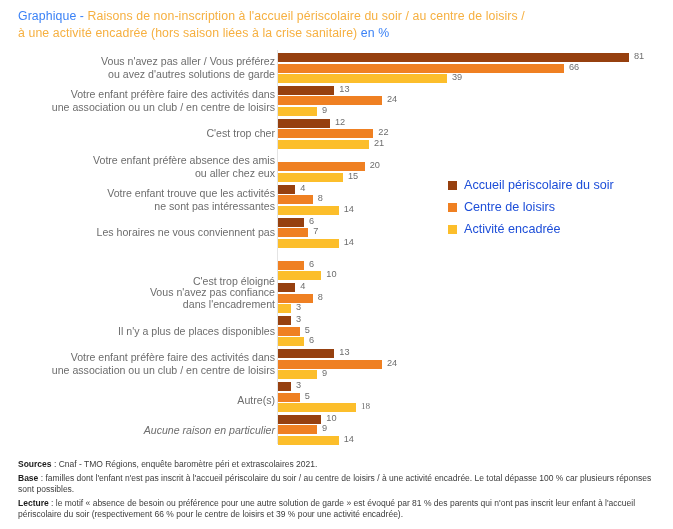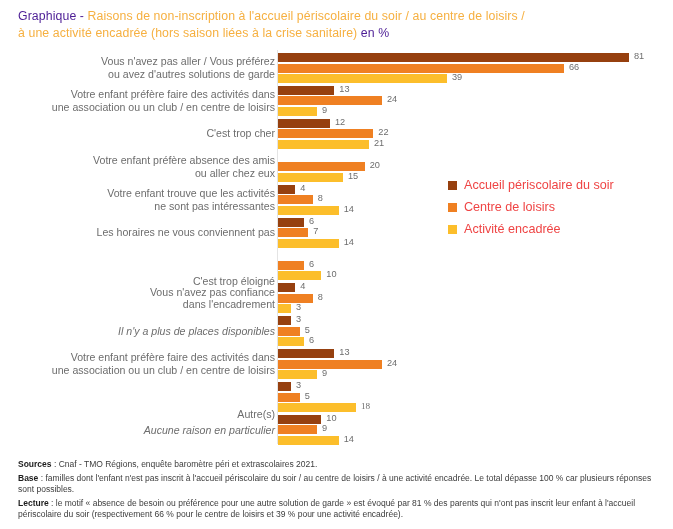--- a/index.html
+++ b/index.html
@@ -5,21 +5,21 @@
   html,body{margin:0;padding:0;}
   body{
     width:673px;height:529px;background:#ffffff;
     font-family:"Liberation Sans", sans-serif;
     color:#5b5b5b;overflow:hidden;position:relative;
   }
   .title{
     position:absolute;left:18px;top:8px;width:640px;
     font-size:12.3px;line-height:17px;letter-spacing:.1px;
   }
-  .title .t-gray{color:#4c1d95;}
+  .title .t-gray{color:#3b82f6;}
   .title .t-orange{color:#f6b041;}
 
   .chart{
     position:absolute;left:0px;top:50px;width:673px;height:400px;
   }
   .axis-line{
     position:absolute;left:277px;top:0px;width:1px;height:394px;
     background:#e4e4e4;
   }
   .row{position:absolute;left:0;width:673px;}
@@ -45,21 +45,21 @@
   }
   .legend-row{
     display:flex;align-items:center;height:22px;
   }
   .legend-swatch{
     width:9px;height:9px;margin-right:7px;flex:0 0 auto;
   }
   .legend-swatch.s0{background:#96400f;}
   .legend-swatch.s1{background:#ef8022;}
   .legend-swatch.s2{background:#fcbe2b;}
-  .legend-label{font-size:12.6px;color:#ef4444;line-height:14px;}
+  .legend-label{font-size:12.6px;color:#1d4ed8;line-height:14px;}
 
   .footer{
     position:absolute;left:18px;top:459px;width:642px;
     font-size:8.5px;line-height:11.6px;color:#3c3c3c;
   }
   .footer p{margin:0 0 2px 0;}
   .footer b{font-weight:bold;color:#1d1d1d;}
 </style>
 </head>
 <body>
@@ -217,21 +217,21 @@
             <div class="bar s1" style="width: 34.6667px;"></div>
             <span class="bar-val" style="left: 39.6667px;">8</span>
           </div>
           <div class="bar-wrap">
             <div class="bar s2" style="width: 13px;"></div>
             <span class="bar-val" style="left: 18px;">3</span>
           </div>
         </div>
       </div>
       <div class="row" style="top: 266.2px;">
-        <div class="cat-label" style="top: 8.7px; font-style: italic;">
+        <div class="cat-label" style="top: 8.7px;">
           <div>Il n'y a plus de places disponibles</div>
         </div>
         <div class="bars">
           <div class="bar-wrap">
             <div class="bar s0" style="width: 13px;"></div>
             <span class="bar-val" style="left: 18px;">3</span>
           </div>
           <div class="bar-wrap">
             <div class="bar s1" style="width: 21.6667px;"></div>
             <span class="bar-val" style="left: 26.6667px;">5</span>
@@ -256,21 +256,21 @@
             <div class="bar s1" style="width: 104px;"></div>
             <span class="bar-val" style="left: 109px;">24</span>
           </div>
           <div class="bar-wrap">
             <div class="bar s2" style="width: 39px;"></div>
             <span class="bar-val" style="left: 44px;">9</span>
           </div>
         </div>
       </div>
       <div class="row" style="top: 332px;">
-        <div class="cat-label" style="top: 26px;">
+        <div class="cat-label" style="top: 12px;">
           <div>Autre(s)</div>
         </div>
         <div class="bars">
           <div class="bar-wrap">
             <div class="bar s0" style="width: 13px;"></div>
             <span class="bar-val" style="left: 18px;">3</span>
           </div>
           <div class="bar-wrap">
             <div class="bar s1" style="width: 21.6667px;"></div>
             <span class="bar-val" style="left: 26.6667px;">5</span>

